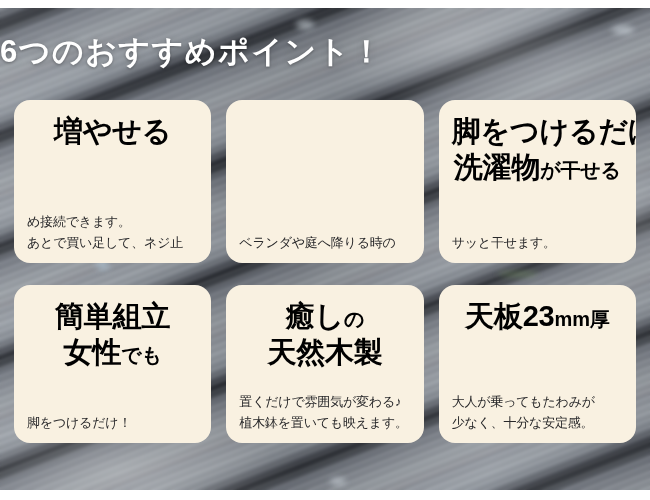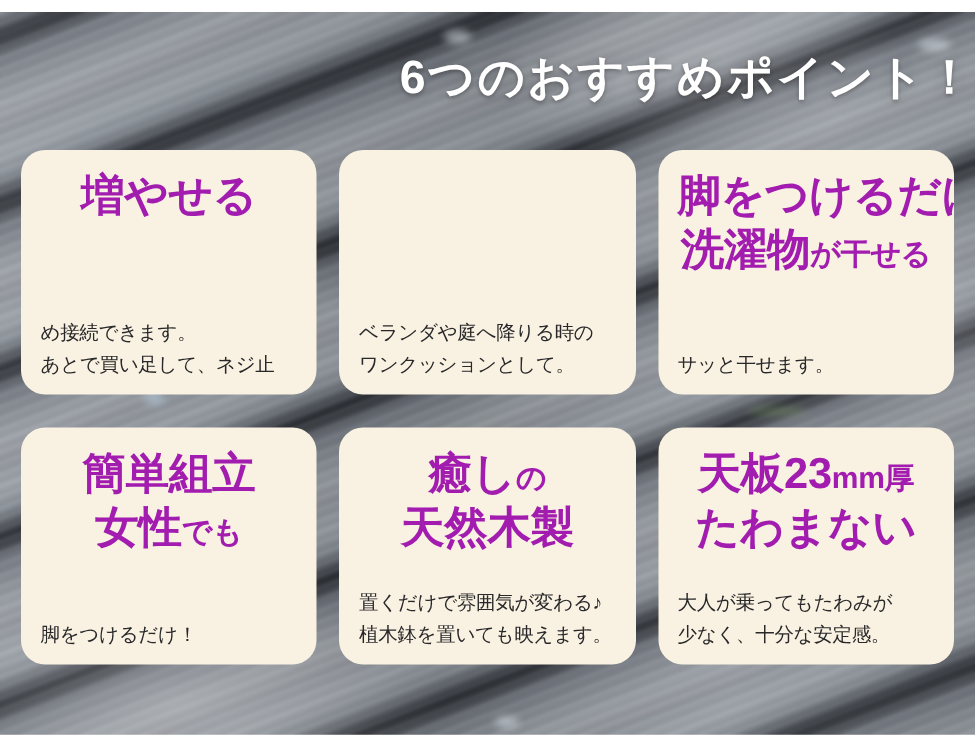--- a/index.html
+++ b/index.html
@@ -102,21 +102,21 @@
   .strip-top    { top: 0;   height: 8px; }
   .strip-bottom { top: 490px; height: 10px; }
 
   
   .title {
     position: absolute;
     left: 0;
     top: 36px;
     width: 650px;
     z-index: 4;
-    text-align: right;
+    text-align: left;
     color: #ffffff;
     font-size: 31px;
     font-weight: bold;
     letter-spacing: 1.5px;
     line-height: 1.0;
     text-shadow: 0 1px 3px rgba(0,0,0,0.30), 0 0 10px rgba(0,0,0,0.16);
     white-space: nowrap;
   }
 
   
@@ -135,21 +135,21 @@
   .card {
     background: #f9f1e1;
     border-radius: 16px;
     padding: 14px 13px 10px 13px;
     box-sizing: border-box;
     display: flex;
     flex-direction: column;
     overflow: hidden;
   }
   .card-head {
-    color: #a21caf;
+    color: #000000;
     font-weight: bold;
     line-height: 1.23;
     text-align: center;
     letter-spacing: -0.2px;
   }
   .head-line { display: block; white-space: nowrap; }
   .hw { font-size: 29px; }          
   .hs { font-size: 20px; }          
   .card-body {
     margin-top: auto;
@@ -194,21 +194,20 @@
       </div>
       <div class="card-body">
         <span class="body-line">め接続できます。</span>
         <span class="body-line">あとで買い足して、ネジ止</span>
       </div>
     </div>
 
     <div class="card">
       <div class="card-body">
         <span class="body-line">ベランダや庭へ降りる時の</span>
-        <span class="body-line">ワンクッションとして。</span>
       </div>
     </div>
 
     <div class="card">
       <div class="card-head">
         <span class="head-line">
           <span class="hw">脚をつけるだけ</span><span class="hs">で</span>
         </span>
         <span class="head-line">
           <span class="hw">洗濯物</span><span class="hs">が干せる</span>
@@ -246,23 +245,20 @@
         <span class="body-line">置くだけで雰囲気が変わる♪</span>
         <span class="body-line">植木鉢を置いても映えます。</span>
       </div>
     </div>
 
     <div class="card">
       <div class="card-head">
         <span class="head-line">
           <span class="hw">天板23</span><span class="hs">mm厚</span>
         </span>
-        <span class="head-line">
-          <span class="hw">たわまない</span><span class="hs"></span>
-        </span>
       </div>
       <div class="card-body">
         <span class="body-line">大人が乗ってもたわみが</span>
         <span class="body-line">少なく、十分な安定感。</span>
       </div>
     </div>
 
   </div>
 </div>
 

